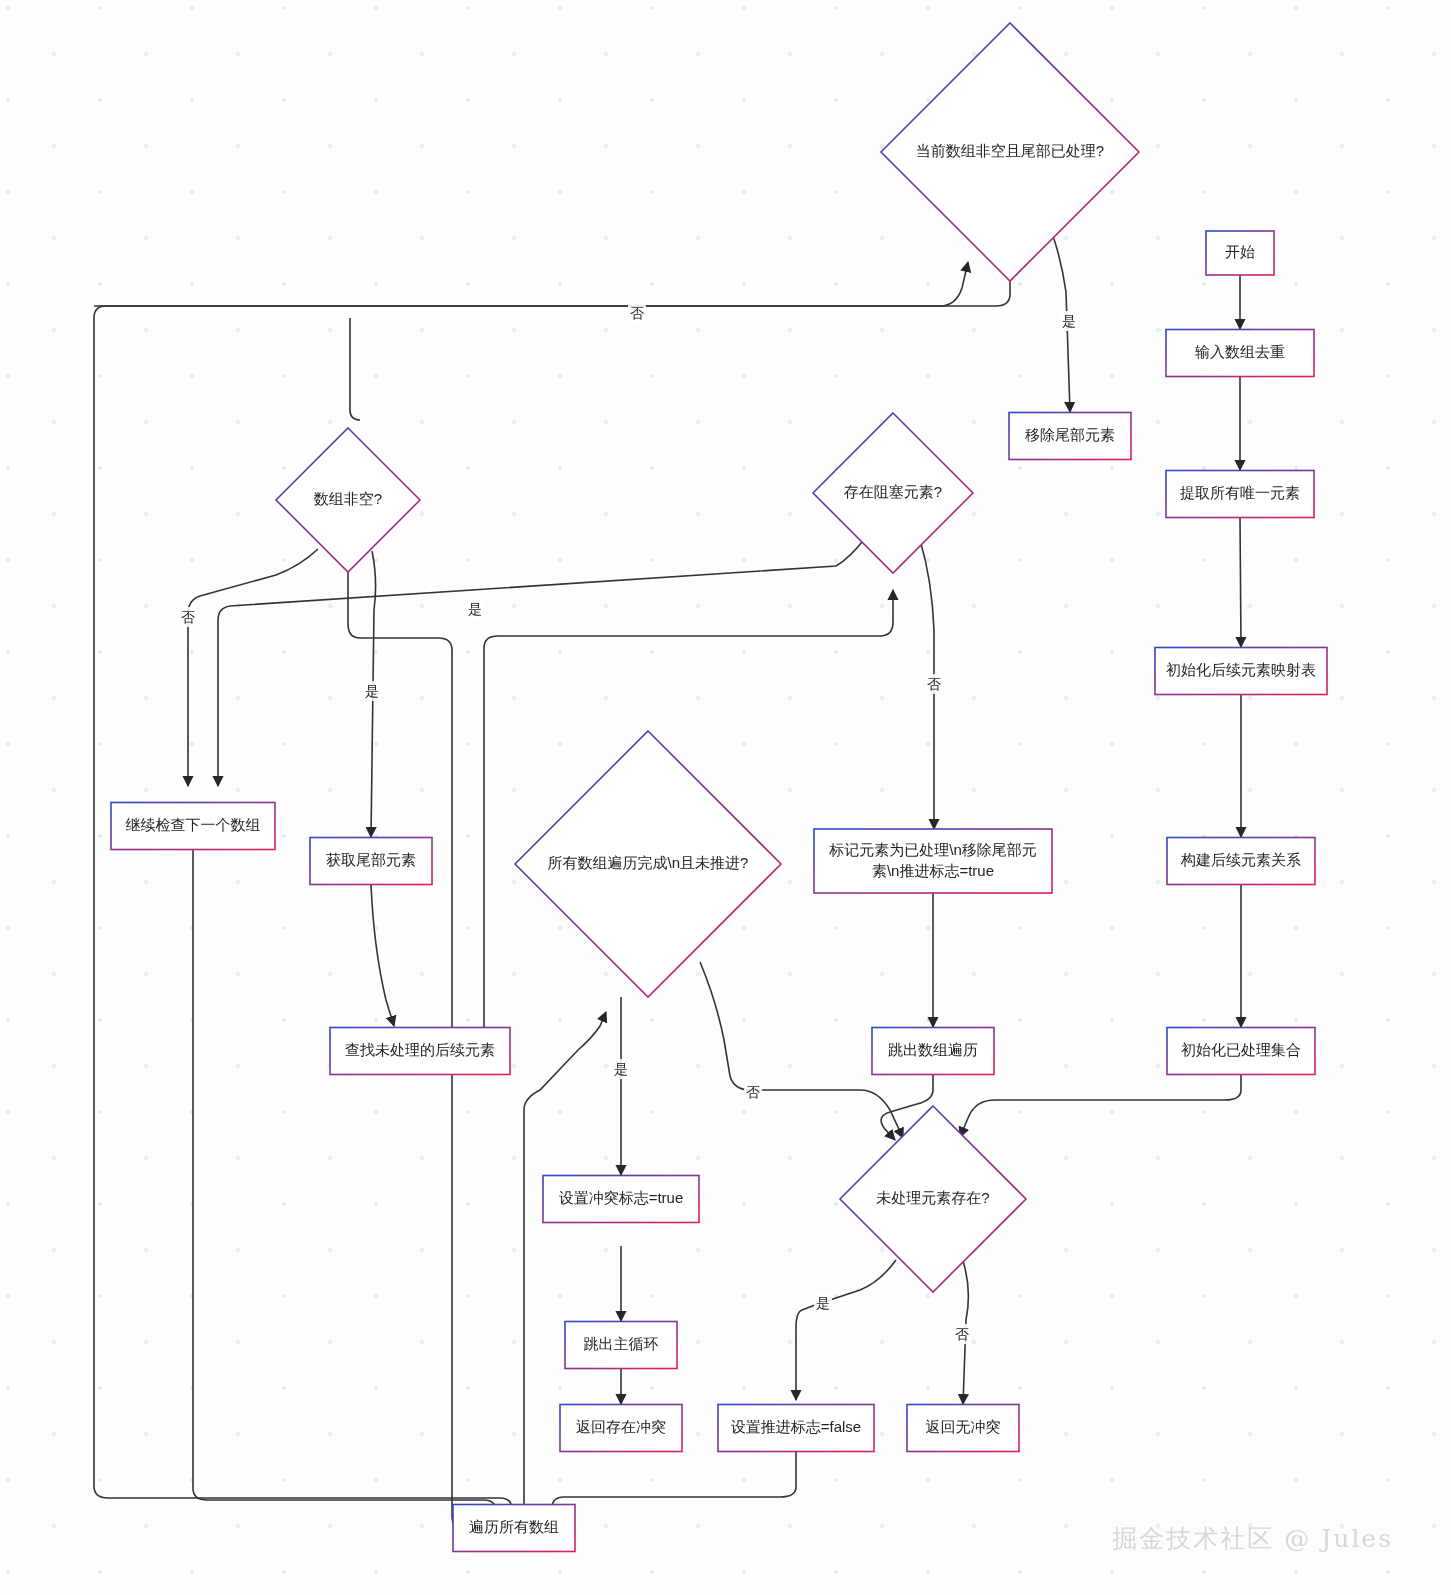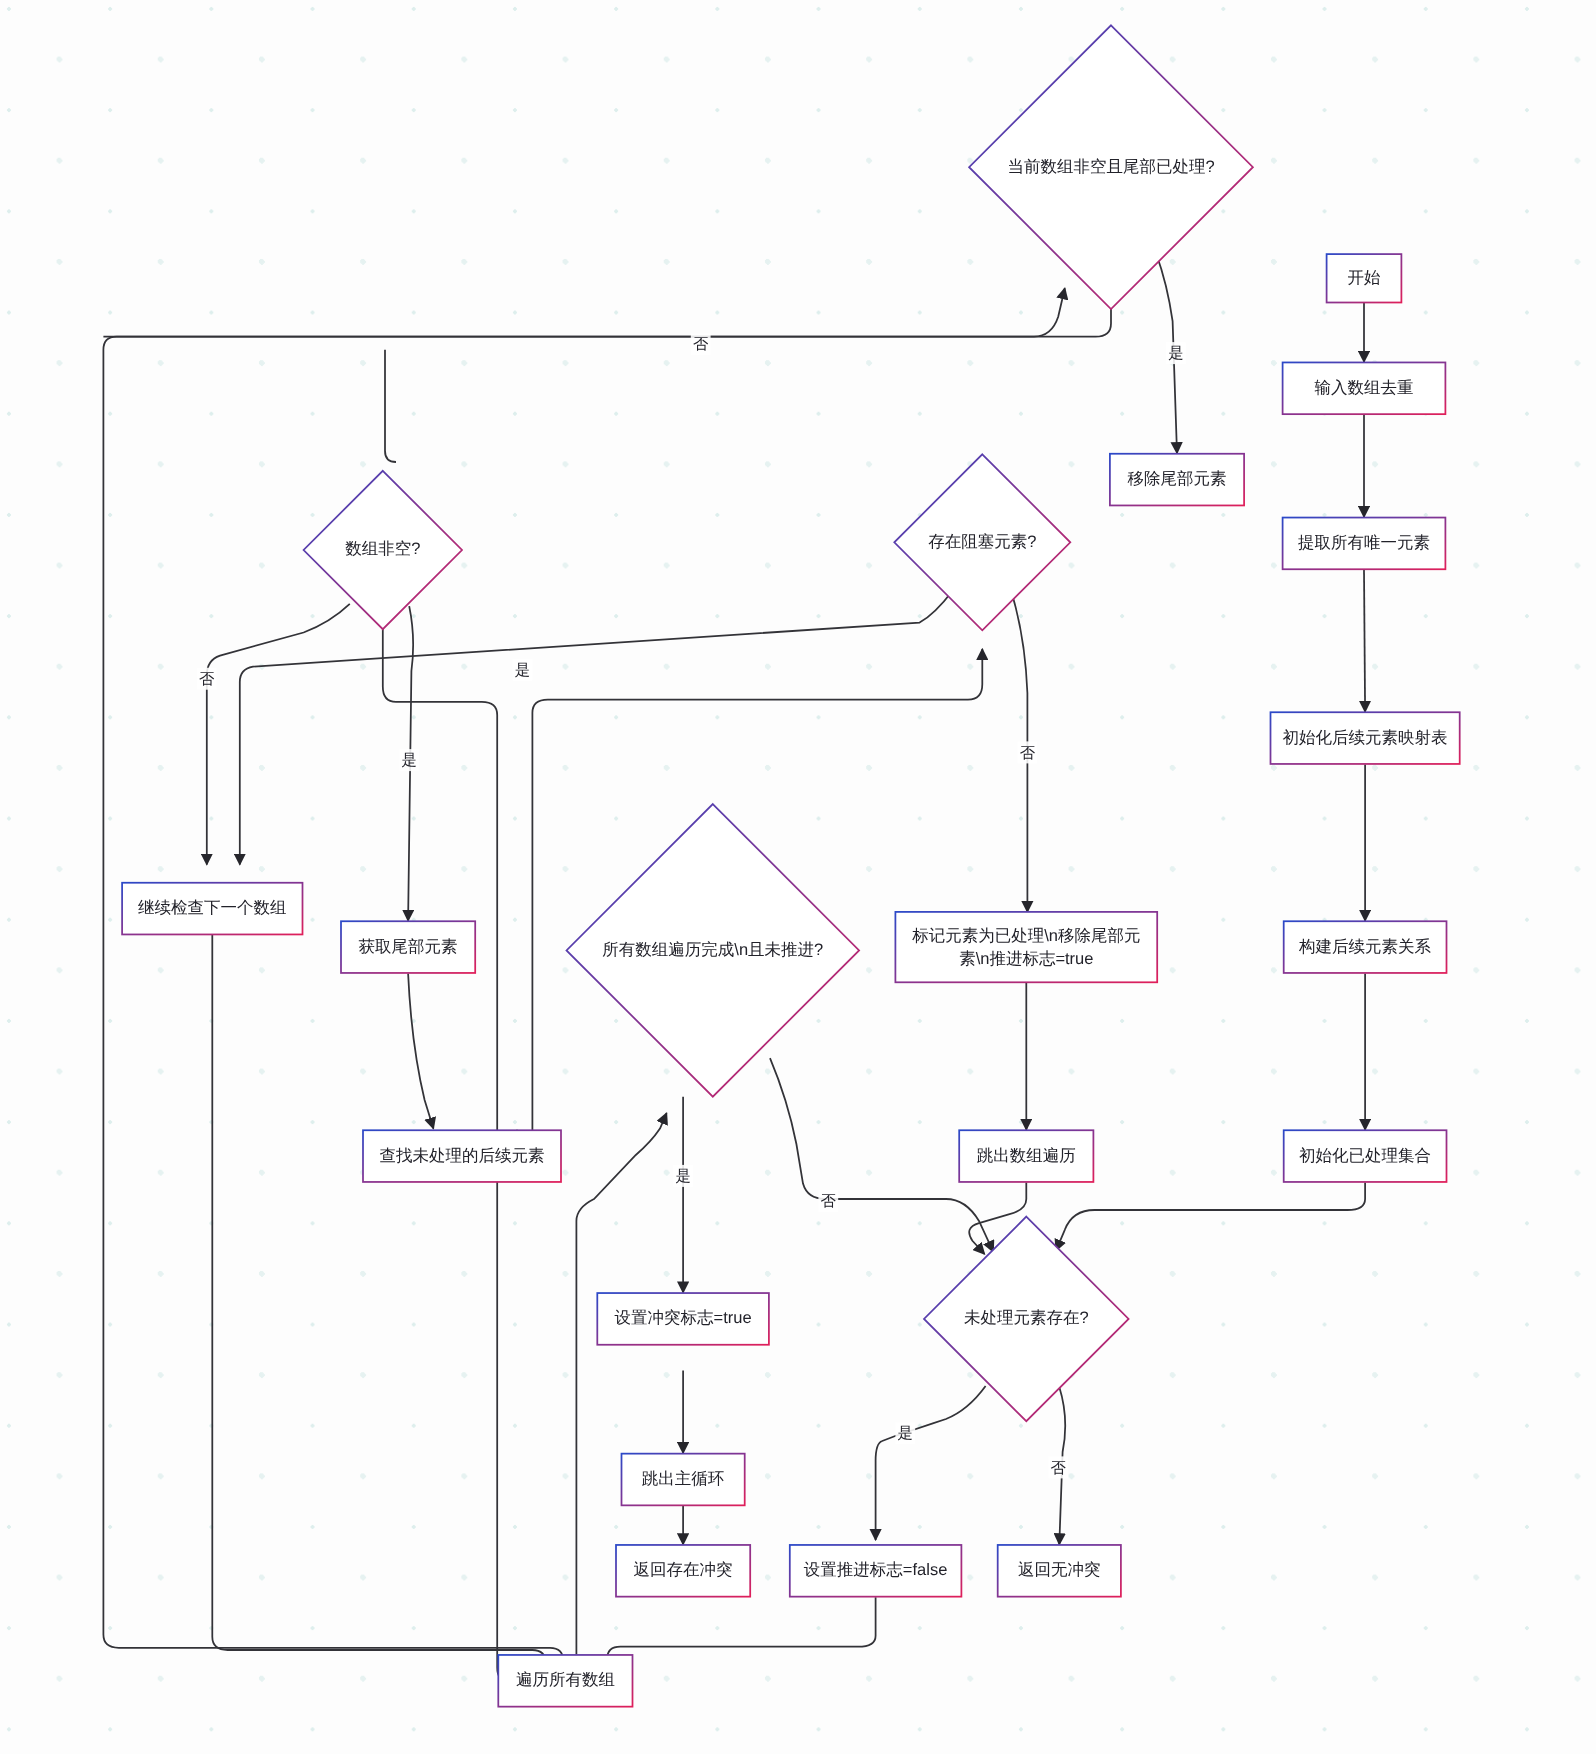--- a/index.html
+++ b/index.html
@@ -206,13 +206,14 @@
           <rect class="edgeLabelBg" x="814" y="1293" width="18" height="20"></rect>
           <text class="edgeLabel" x="823" y="1304">是</text>
         </g>
         <g>
           <rect class="edgeLabelBg" x="953" y="1324" width="18" height="20"></rect>
           <text class="edgeLabel" x="962" y="1335">否</text>
         </g>
       </g>
   </svg>
 
+  <div id="watermark">掘金技术社区 @ Jules</div>
 </div>
 
 </body></html>

